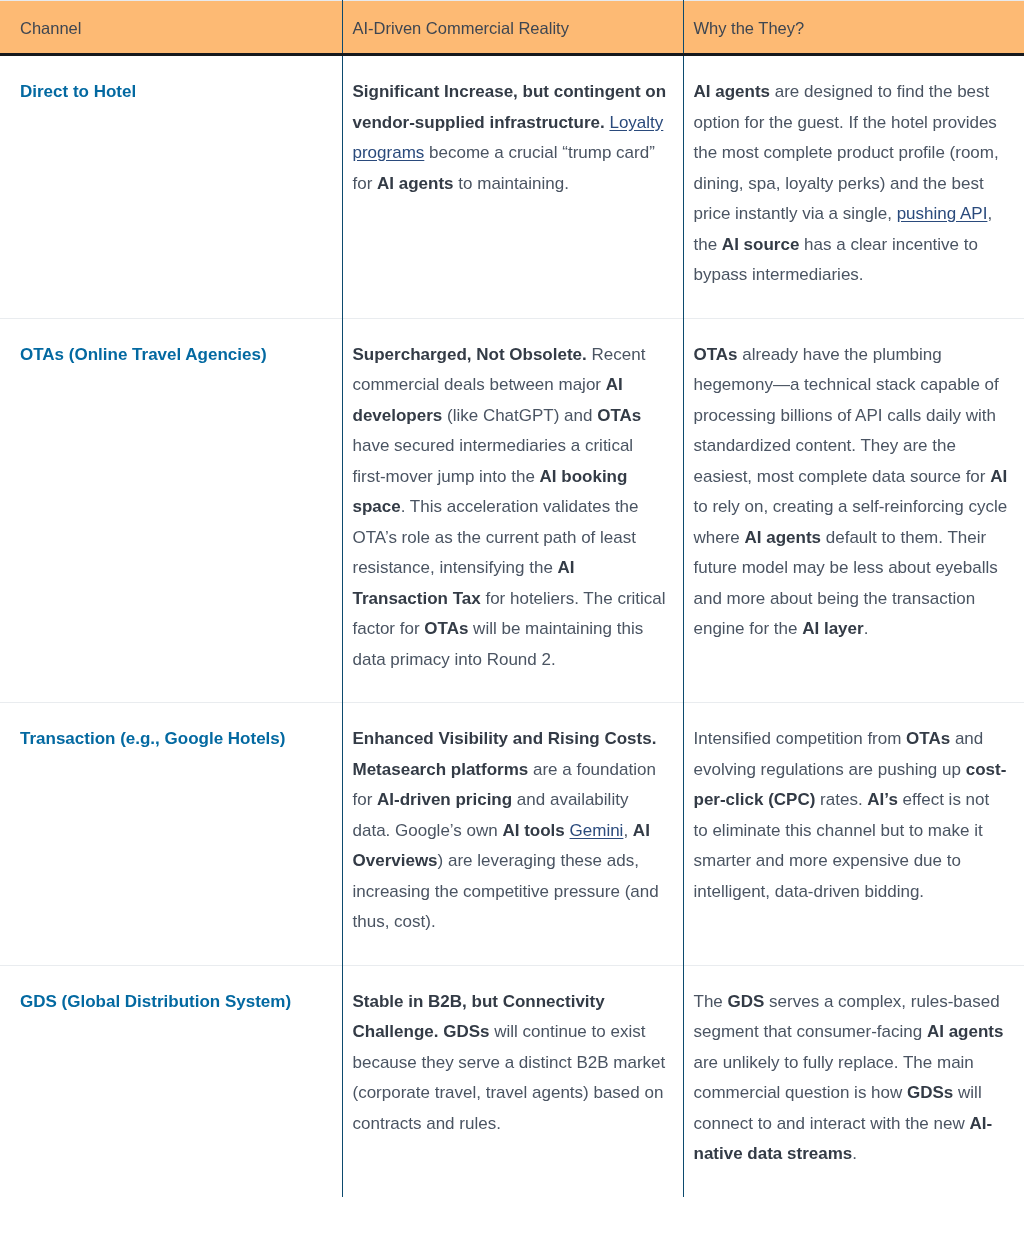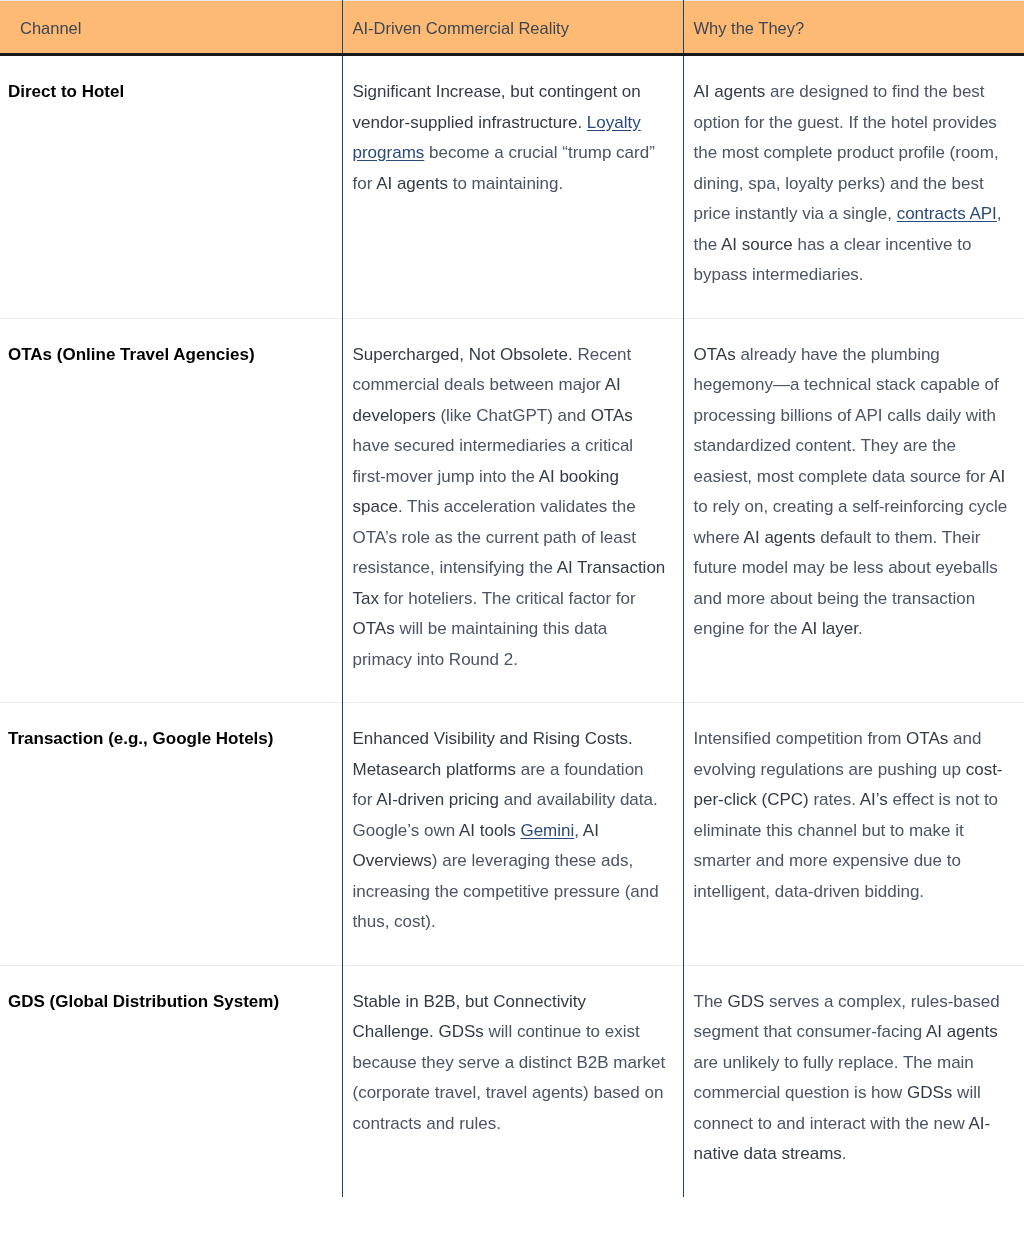--- a/index.html
+++ b/index.html
@@ -35,25 +35,25 @@
   th + th, td + td { border-left:1px solid #0c4a6e; }
   td {
     vertical-align:top;
     font-size:17px;
     line-height:30.5px;
     padding:21px 16px 27px 10px;
     border-top:1px solid #e9ecef;
     color:#4a5462;
   }
   td:first-child {
-    padding-left:8px;
+    padding-left:20px;
     font-weight:bold;
-    color:#000000;
+    color:#0369a1;
   }
-  td strong { font-weight:normal; color:#333b46; }
+  td strong { font-weight:bold; color:#333b46; }
   a.cell-link {
     color:#2a4a7c;
     text-decoration:underline;
     text-underline-offset:2px;
     cursor:pointer;
   }
 </style>
 </head>
 <body>
 
@@ -67,21 +67,21 @@
     <tr>
       <th>Channel</th>
       <th>AI-Driven Commercial Reality</th>
       <th>Why the They?</th>
     </tr>
   </thead>
   <tbody>
       <tr>
         <td>Direct to Hotel</td>
         <td><strong>Significant Increase, but contingent on vendor-supplied infrastructure.</strong><span> </span><a href="#" class="cell-link">Loyalty programs</a><span> become a crucial “trump card” for </span><strong>AI agents</strong><span> to maintaining.</span></td>
-        <td><strong>AI agents</strong><span> are designed to find the best option for the guest. If the hotel provides the most complete product profile (room, dining, spa, loyalty perks) and the best price instantly via a single, </span><a href="#" class="cell-link">contracts API</a><span>, the </span><strong>AI source</strong><span> has a clear incentive to bypass intermediaries.</span></td>
+        <td><strong>AI agents</strong><span> are designed to find the best option for the guest. If the hotel provides the most complete product profile (room, dining, spa, loyalty perks) and the best price instantly via a single, </span><a href="#" class="cell-link">pushing API</a><span>, the </span><strong>AI source</strong><span> has a clear incentive to bypass intermediaries.</span></td>
       </tr>
       <tr>
         <td>OTAs (Online Travel Agencies)</td>
         <td><strong>Supercharged, Not Obsolete.</strong><span> Recent commercial deals between major </span><strong>AI developers</strong><span> (like ChatGPT) and </span><strong>OTAs</strong><span> have secured intermediaries a critical first-mover jump into the </span><strong>AI booking space</strong><span>. This acceleration validates the OTA’s role as the current path of least resistance, intensifying the </span><strong>AI Transaction Tax</strong><span> for hoteliers. The critical factor for </span><strong>OTAs</strong><span> will be maintaining this data primacy into Round 2.</span></td>
         <td><strong>OTAs</strong><span> already have the plumbing hegemony—a technical stack capable of processing billions of API calls daily with standardized content. They are the easiest, most complete data source for </span><strong>AI</strong><span> to rely on, creating a self-reinforcing cycle where </span><strong>AI agents</strong><span> default to them. Their future model may be less about eyeballs and more about being the transaction engine for the </span><strong>AI layer</strong><span>.</span></td>
       </tr>
       <tr>
         <td>Transaction (e.g., Google Hotels)</td>
         <td><strong>Enhanced Visibility and Rising Costs. Metasearch platforms</strong><span> are a foundation for </span><strong>AI-driven pricing</strong><span> and availability data. Google’s own </span><strong>AI tools</strong><span> </span><a href="#" class="cell-link">Gemini</a><span>, </span><strong>AI Overviews</strong><span>) are leveraging these ads, increasing the competitive pressure (and thus, cost).</span></td>
         <td><span>Intensified competition from </span><strong>OTAs</strong><span> and evolving regulations are pushing up </span><strong>cost-per-click (CPC)</strong><span> rates. </span><strong>AI’s</strong><span> effect is not to eliminate this channel but to make it smarter and more expensive due to intelligent, data-driven bidding.</span></td>

